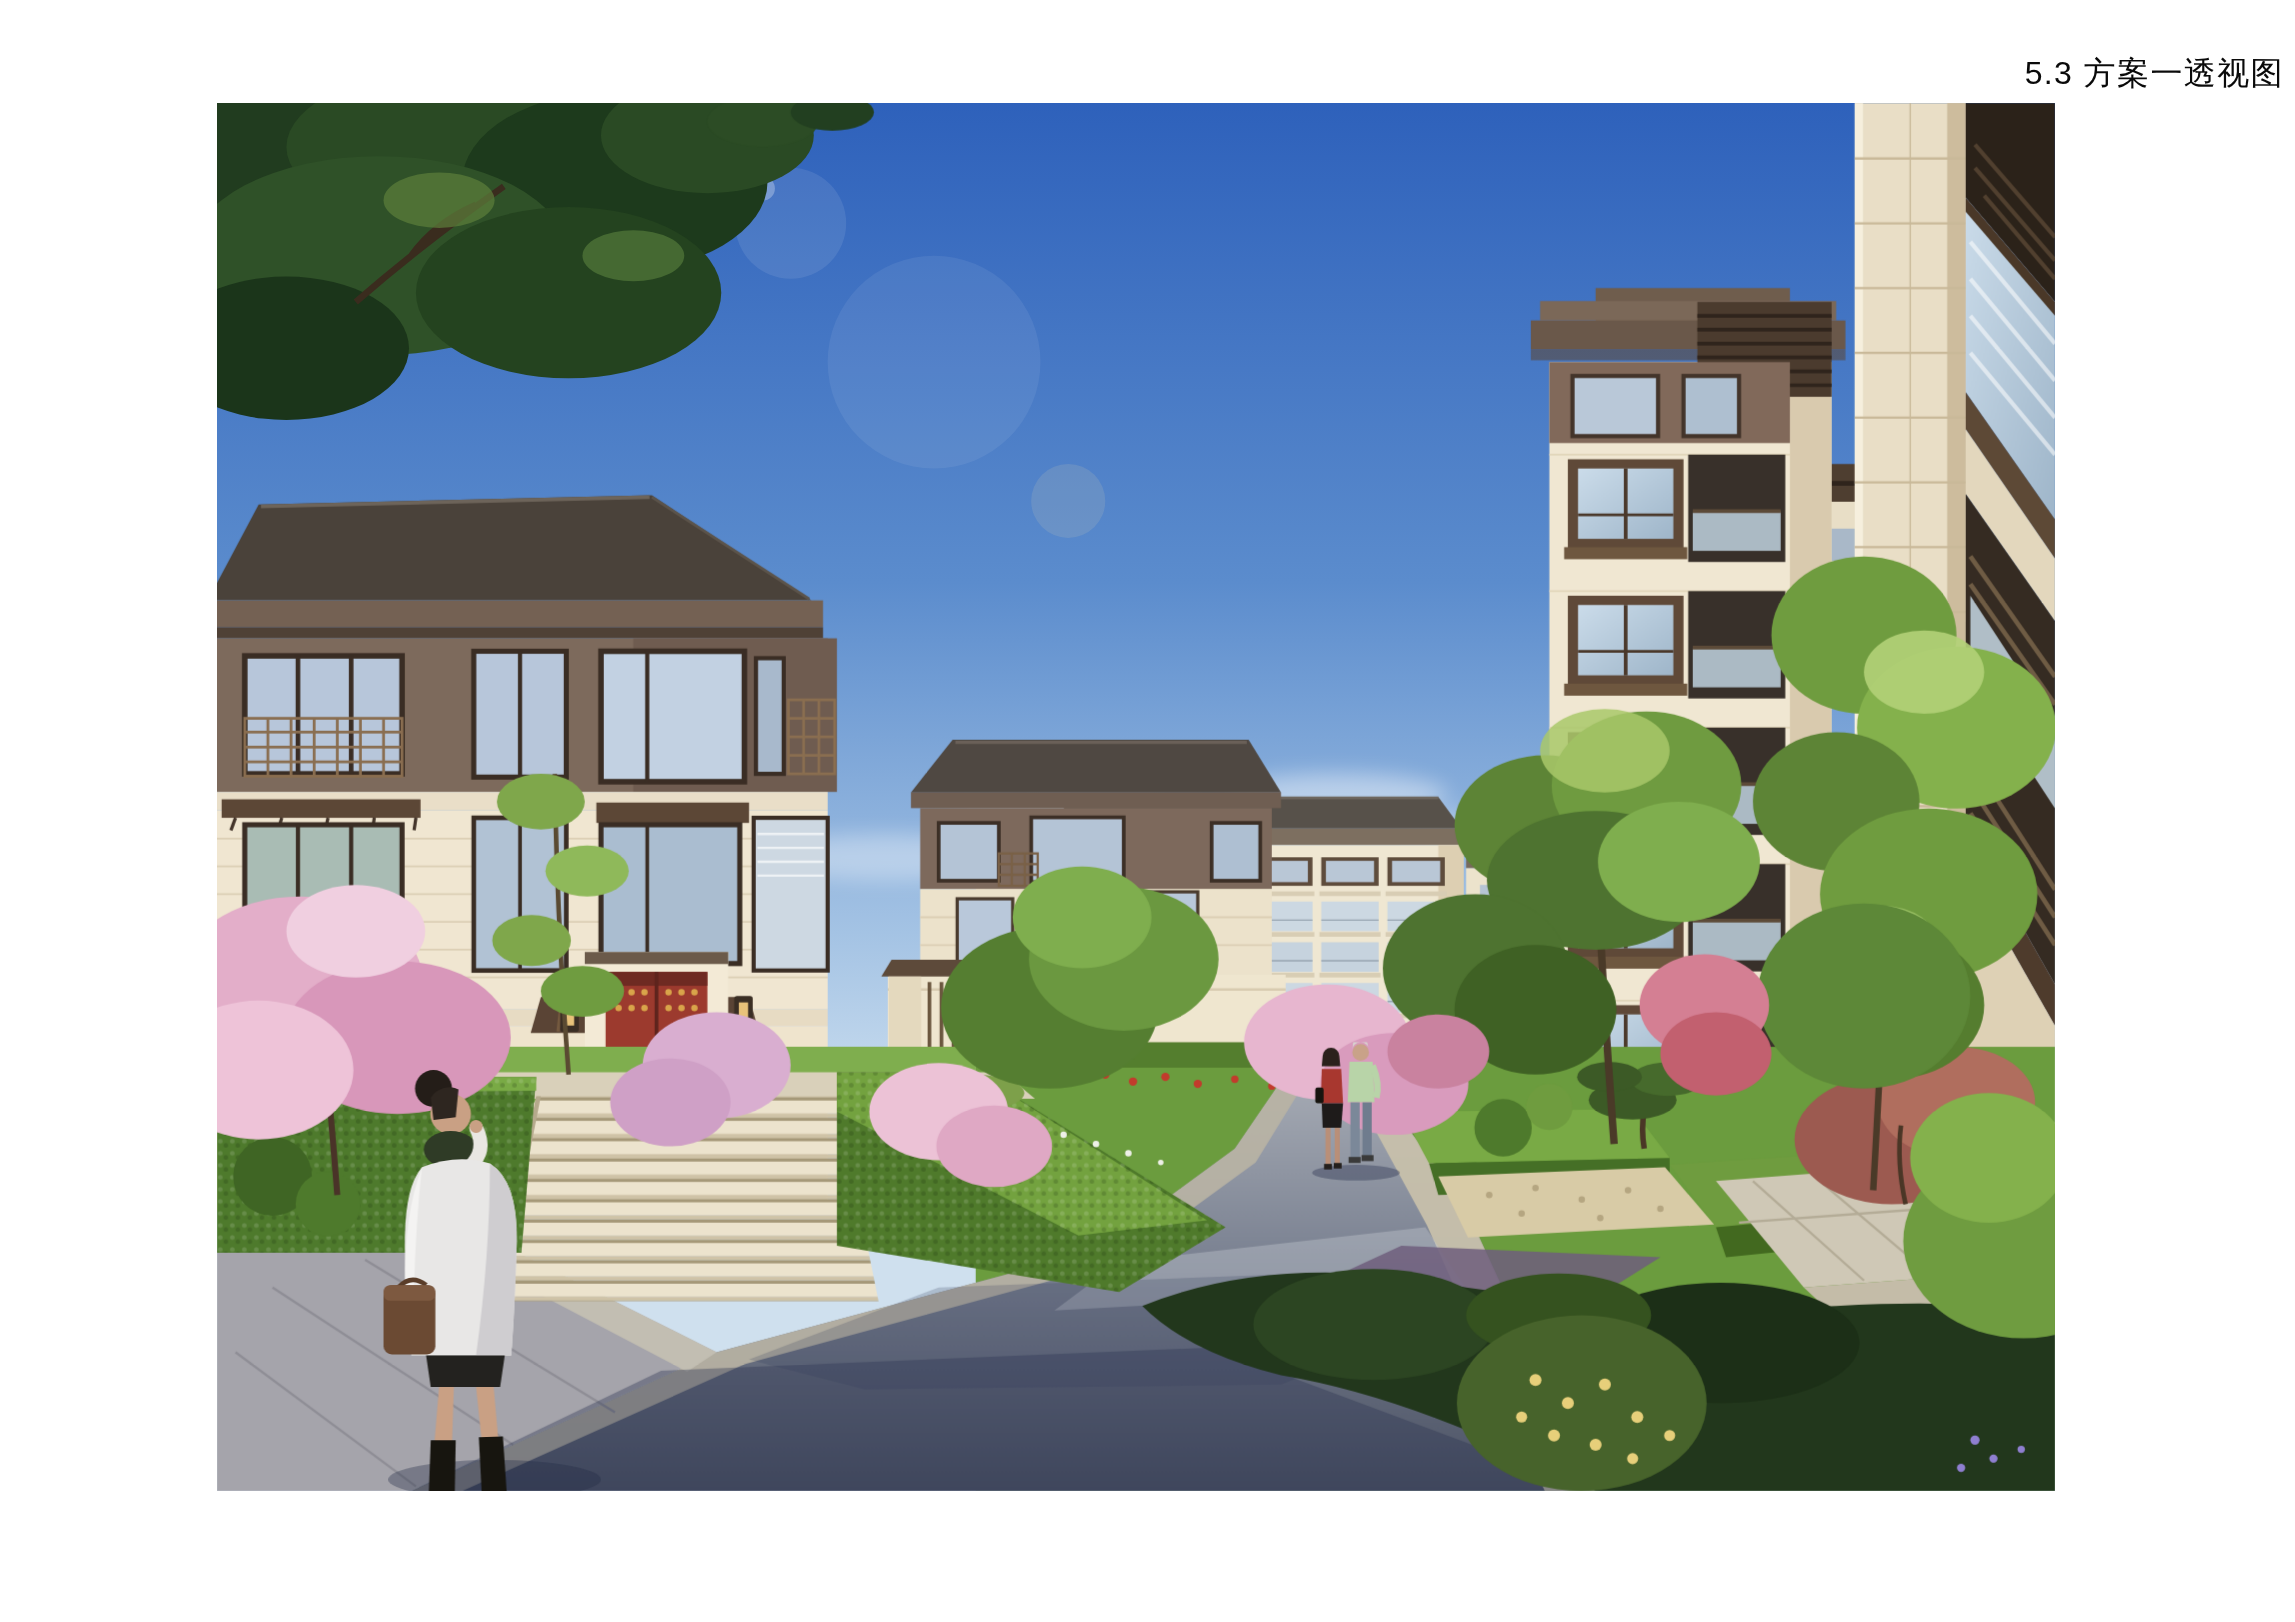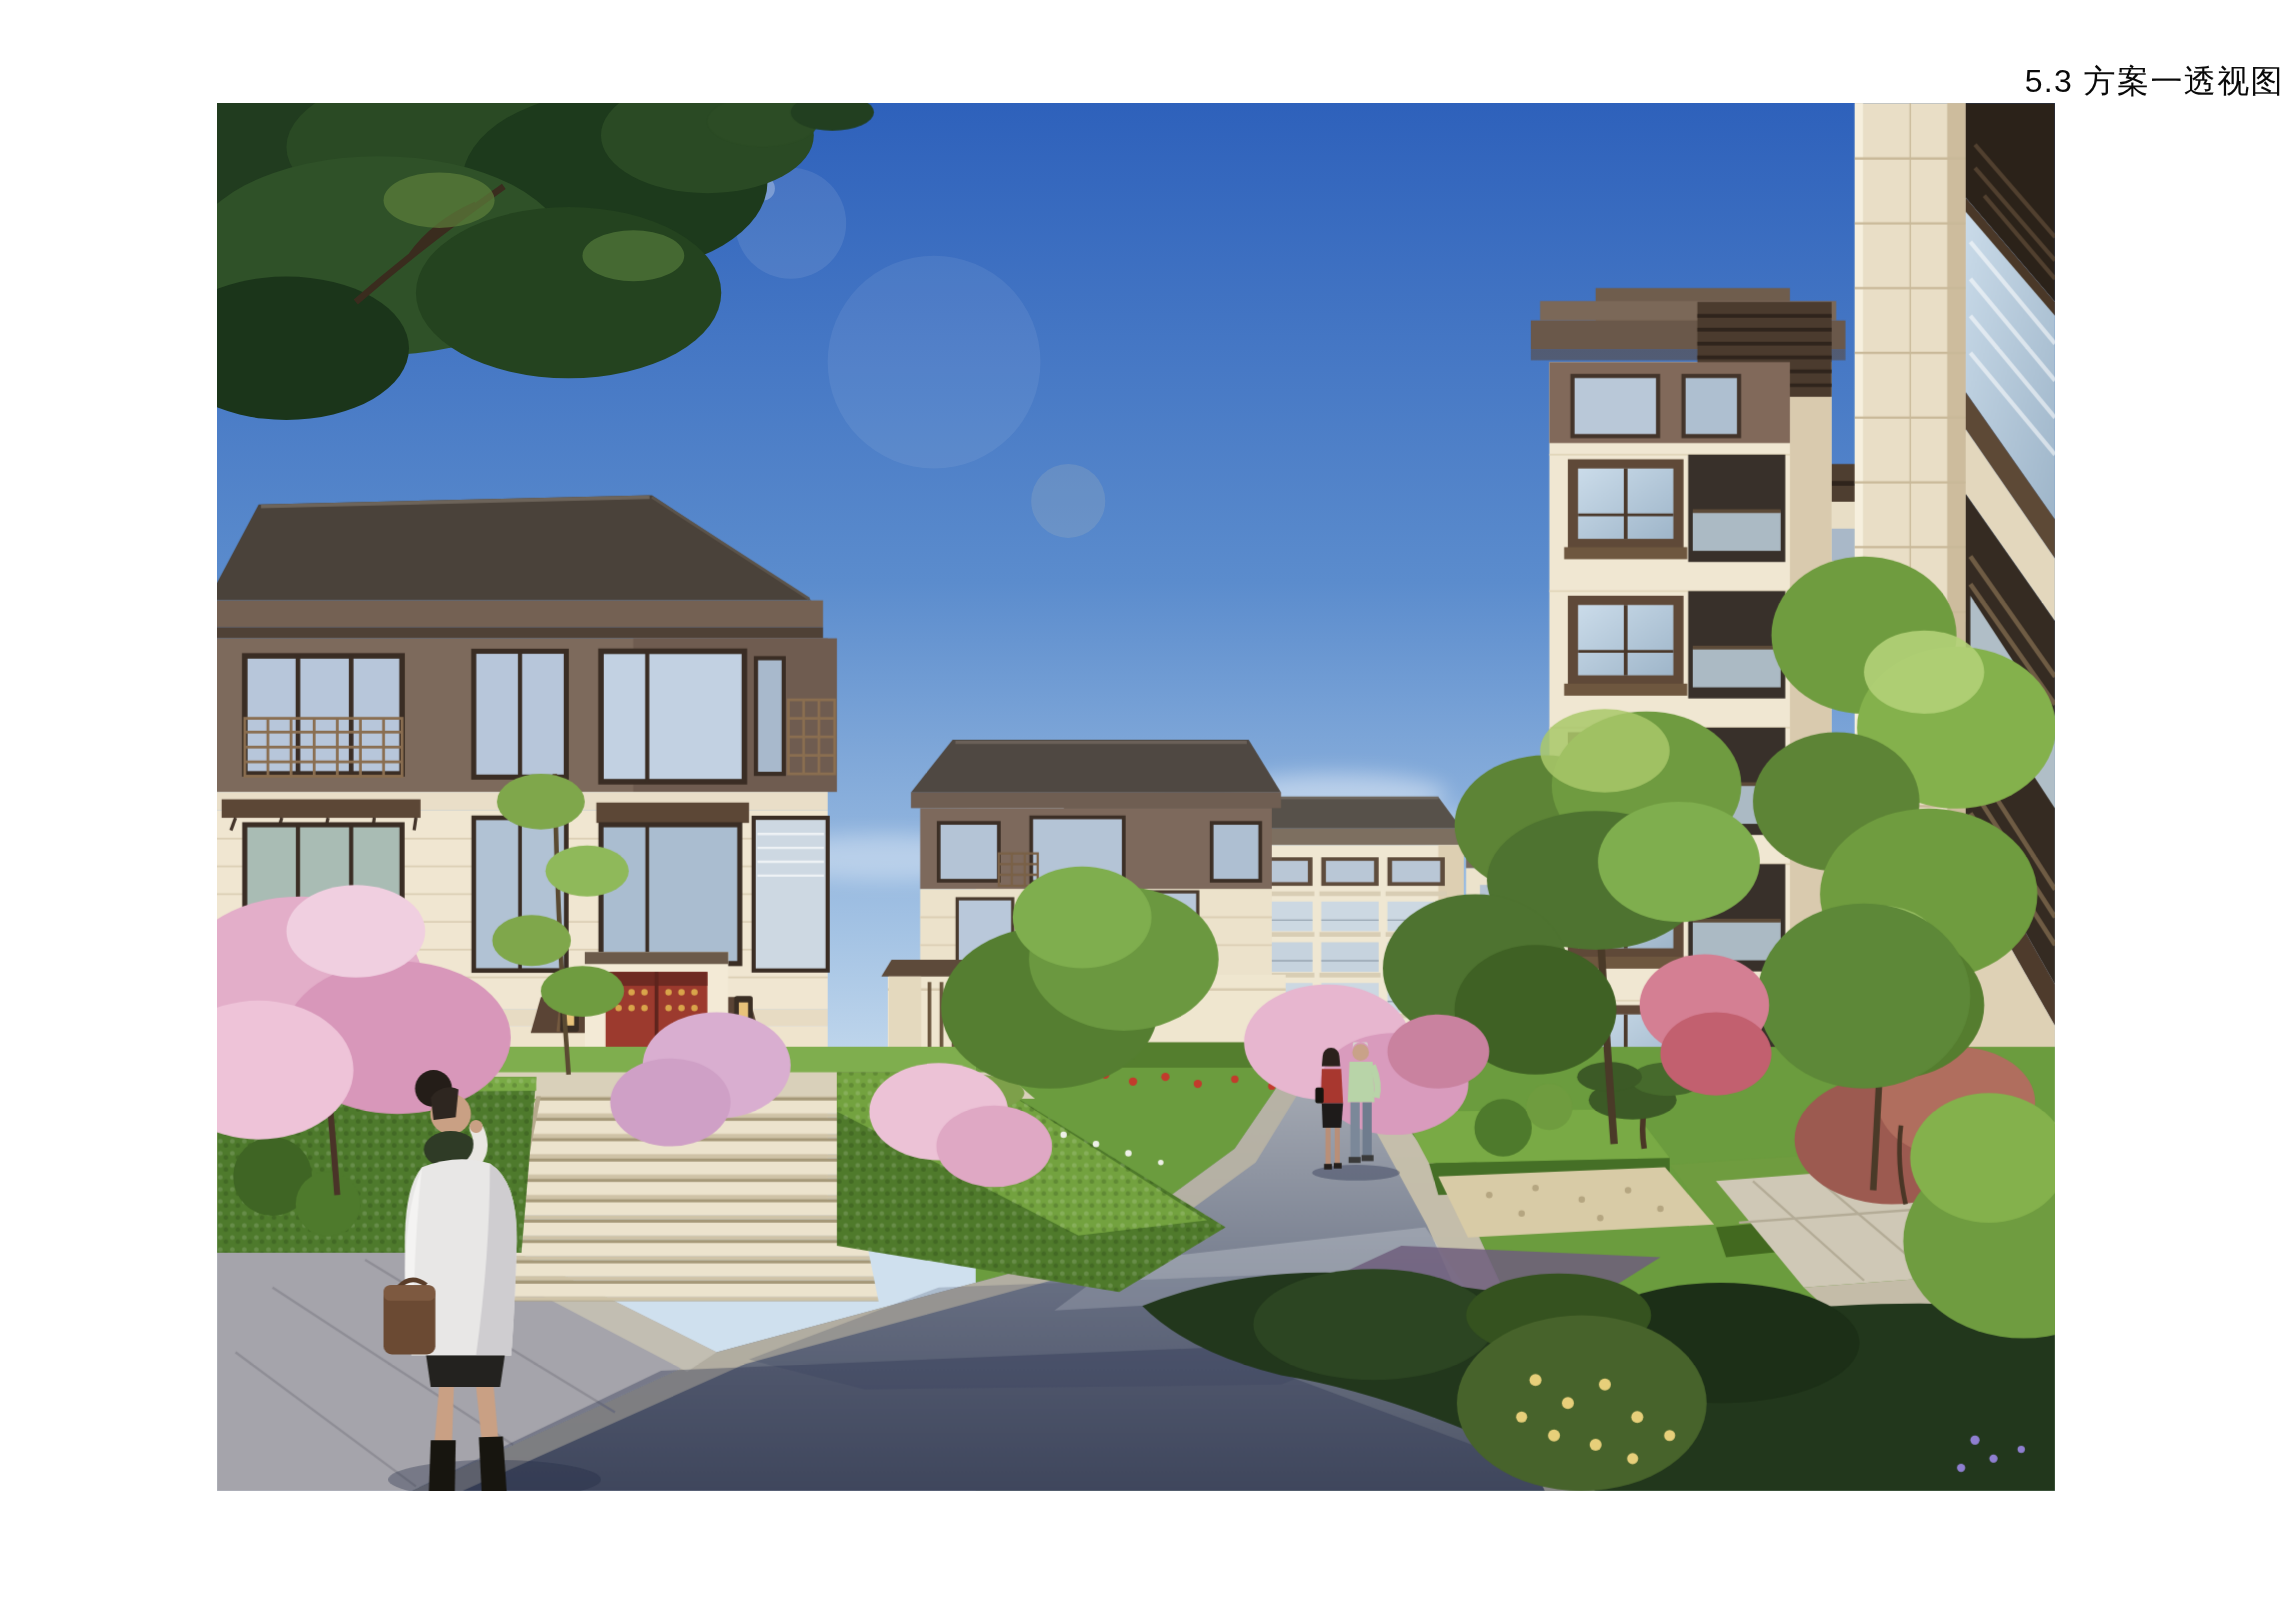--- a/index.html
+++ b/index.html
@@ -1,19 +1,19 @@
 <!DOCTYPE html>
 <html style="font-size:7.4px"><head>
 <meta charset="utf-8">
 <style>
   html,body{margin:0;padding:0;background:#ffffff;}
   body{width:2295px;height:1623px;position:relative;overflow:hidden;
        font-family:"Liberation Sans","DejaVu Sans",sans-serif;color:#111;}
   .page{position:absolute;inset:0;background:#fff;}
-  .page-title{position:absolute;top:60px;right:11px;font-size:32px;letter-spacing:1.4px;
+  .page-title{position:absolute;top:52px;right:11px;font-size:32px;letter-spacing:1.4px;
               color:#0a0a0a;font-weight:500;white-space:nowrap;}
   .render-frame{position:absolute;left:217px;top:103px;width:1838px;height:1388px;overflow:hidden;}
   .render-frame svg{display:block;width:100%;height:100%;}
   .footer{position:absolute;left:0;right:0;bottom:0;height:139px;}
 </style>
 </head>
 <body>
 
 <div class="page">
 

